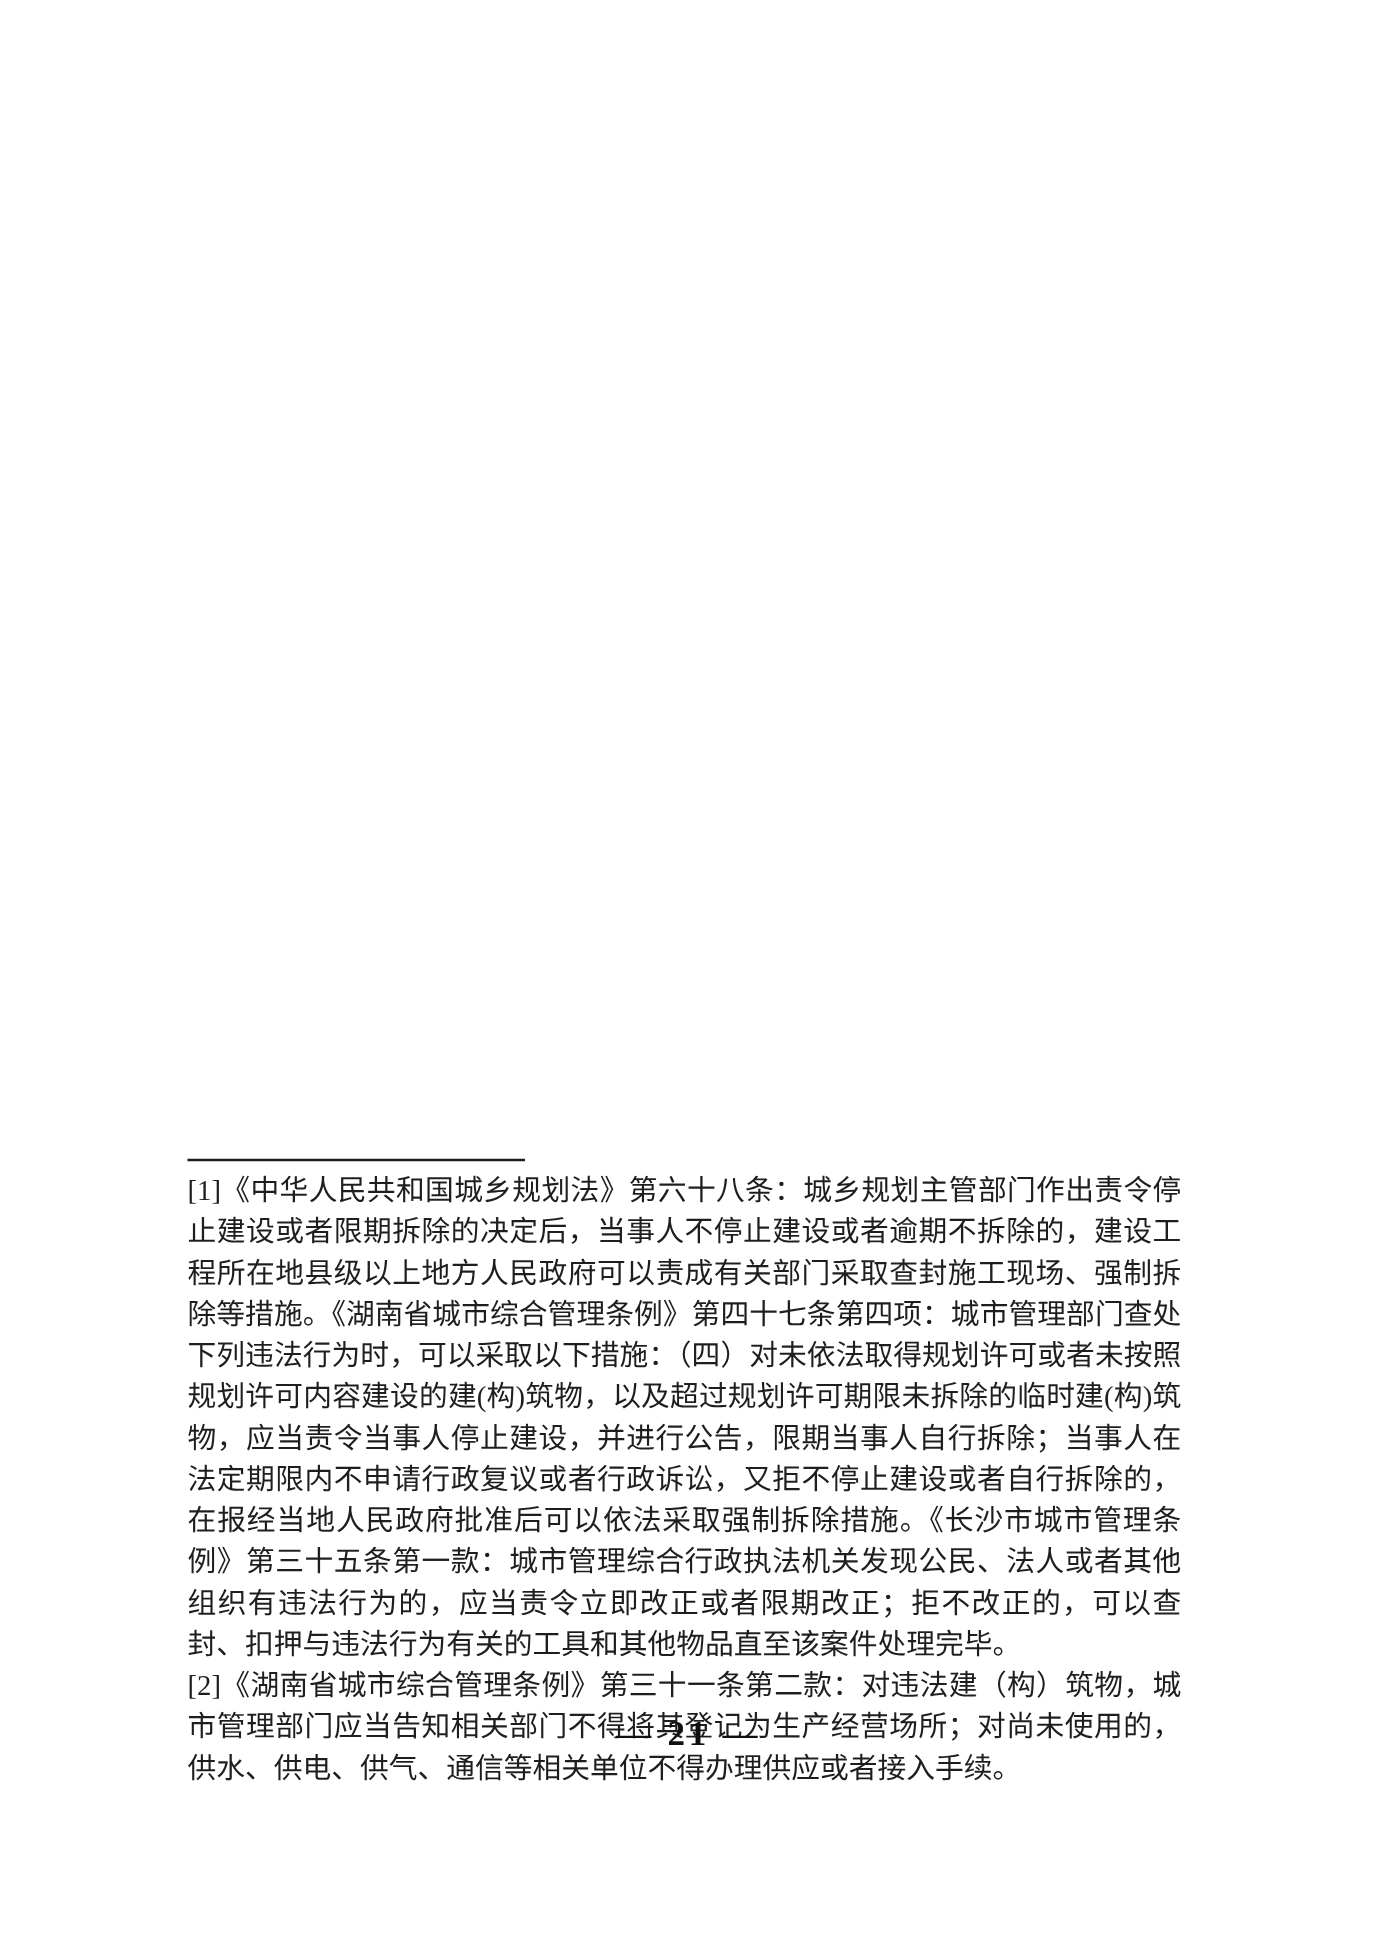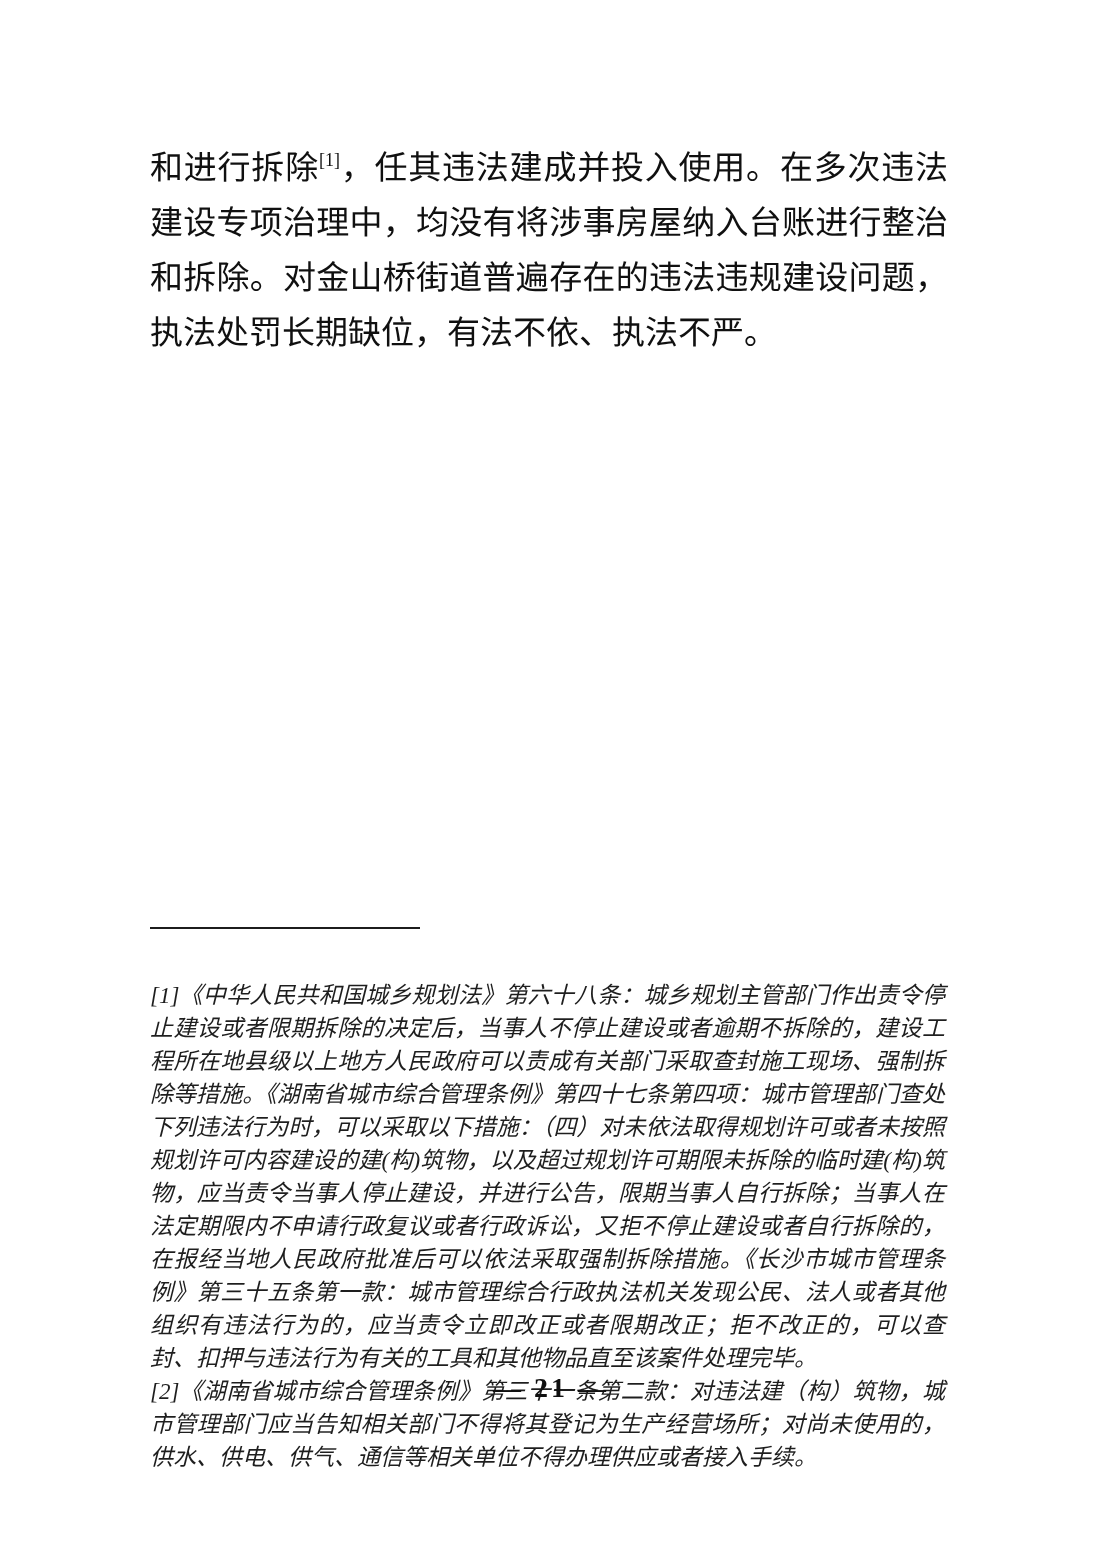--- a/index.html
+++ b/index.html
@@ -46,23 +46,22 @@
     position: absolute;
     left: 150px;
     top: 927px;
     width: 270px;
     height: 0;
     border-top: 2px solid #1c1c1c;
   }
   .footnotes {
     position: absolute;
     left: 150px;
-    top: 979px;
+    top: 936px;
     width: 795px;
-    font-style: italic;
   }
   .footnote {
     margin: 0;
     font-size: 23px;
     line-height: 33px;
     color: #1e1e1e;
     text-align: justify;
     font-family: "Liberation Serif", serif;
   }
   .page-number {
@@ -78,21 +77,20 @@
     font-family: "Liberation Serif", serif;
   }
 </style>
 </head>
 <body>
 
 <div class="page">
 
   <main class="content">
 
-    <p class="body-text"><span>和进行拆除</span><sup class="fnref">[1]</sup><span>，任其违法建成并投入使用。在多次违法建设专项治理中，均没有将涉事房屋纳入台账进行整治和拆除。对金山桥街道普遍存在的违法违规建设问题，执法处罚长期缺位，有法不依、执法不严。</span></p>
 
 
 
   </main>
 
   <div class="footnote-sep"></div>
 
   <section class="footnotes">
     <p class="footnote">[1]《中华人民共和国城乡规划法》第六十八条：城乡规划主管部门作出责令停止建设或者限期拆除的决定后，当事人不停止建设或者逾期不拆除的，建设工程所在地县级以上地方人民政府可以责成有关部门采取查封施工现场、强制拆除等措施。《湖南省城市综合管理条例》第四十七条第四项：城市管理部门查处下列违法行为时，可以采取以下措施：（四）对未依法取得规划许可或者未按照规划许可内容建设的建(构)筑物，以及超过规划许可期限未拆除的临时建(构)筑物，应当责令当事人停止建设，并进行公告，限期当事人自行拆除；当事人在法定期限内不申请行政复议或者行政诉讼，又拒不停止建设或者自行拆除的，在报经当地人民政府批准后可以依法采取强制拆除措施。《长沙市城市管理条例》第三十五条第一款：城市管理综合行政执法机关发现公民、法人或者其他组织有违法行为的，应当责令立即改正或者限期改正；拒不改正的，可以查封、扣押与违法行为有关的工具和其他物品直至该案件处理完毕。</p>
     <p class="footnote">[2]《湖南省城市综合管理条例》第三十一条第二款：对违法建（构）筑物，城市管理部门应当告知相关部门不得将其登记为生产经营场所；对尚未使用的，供水、供电、供气、通信等相关单位不得办理供应或者接入手续。</p>

